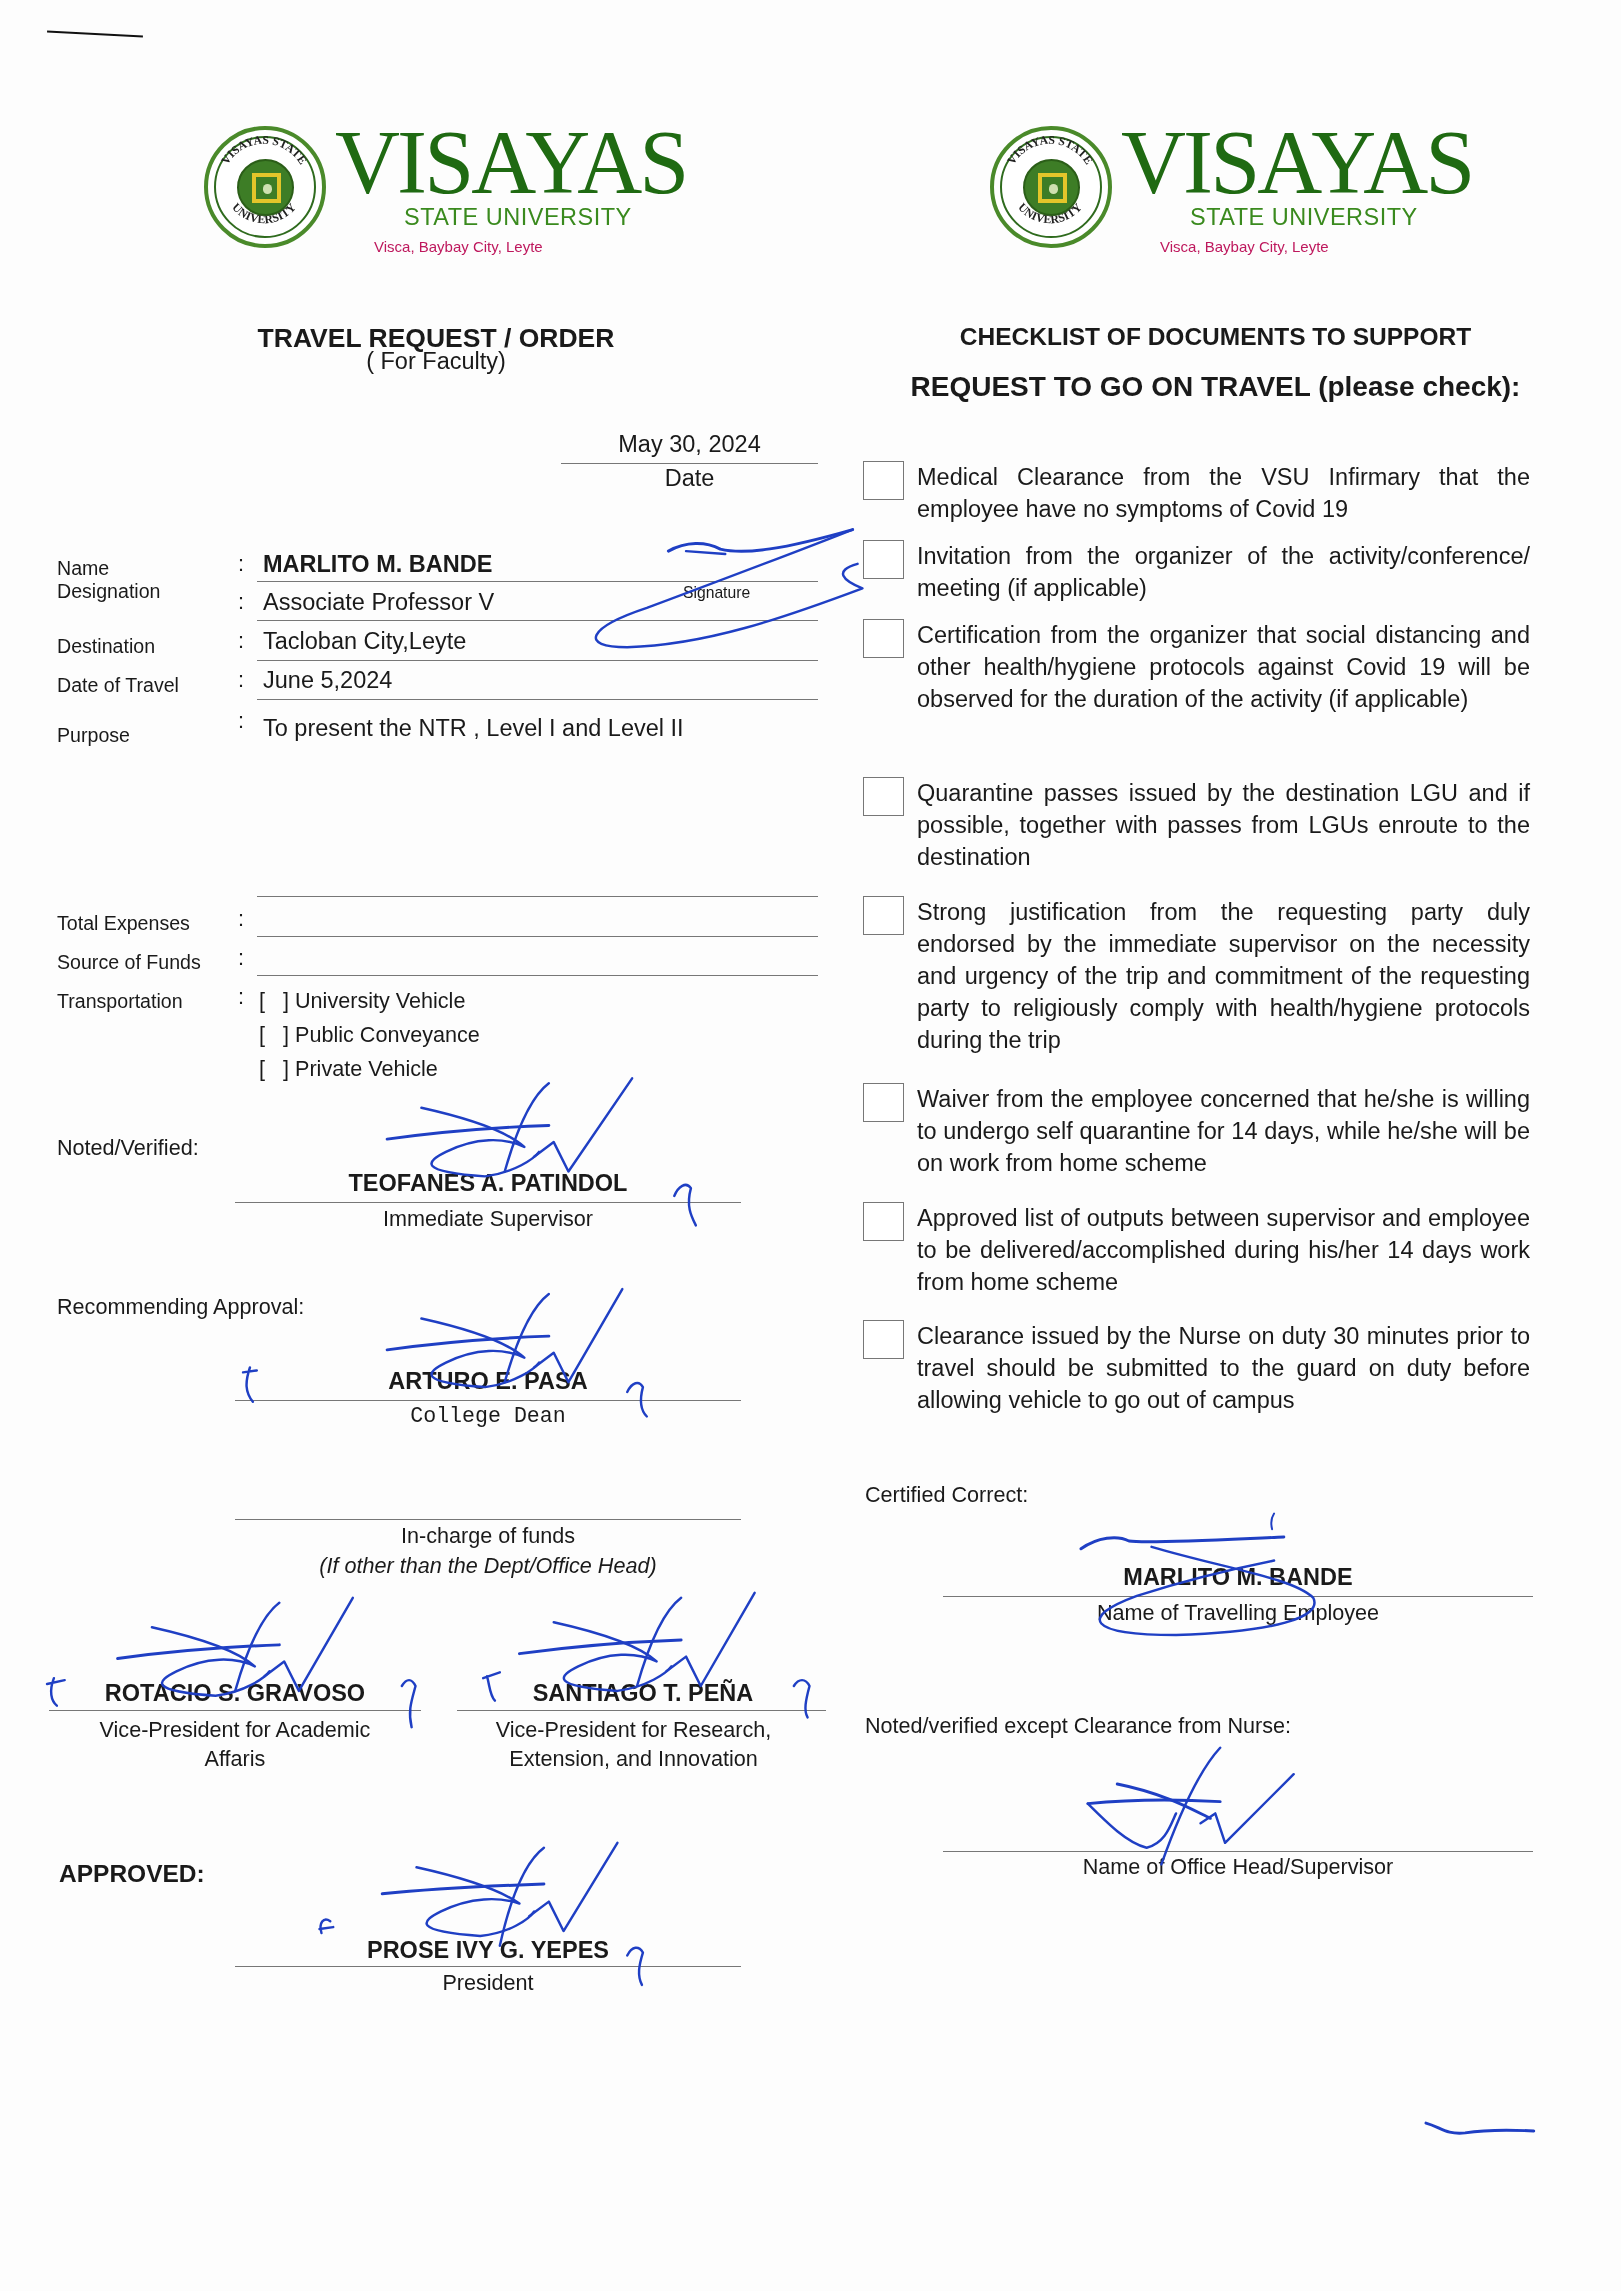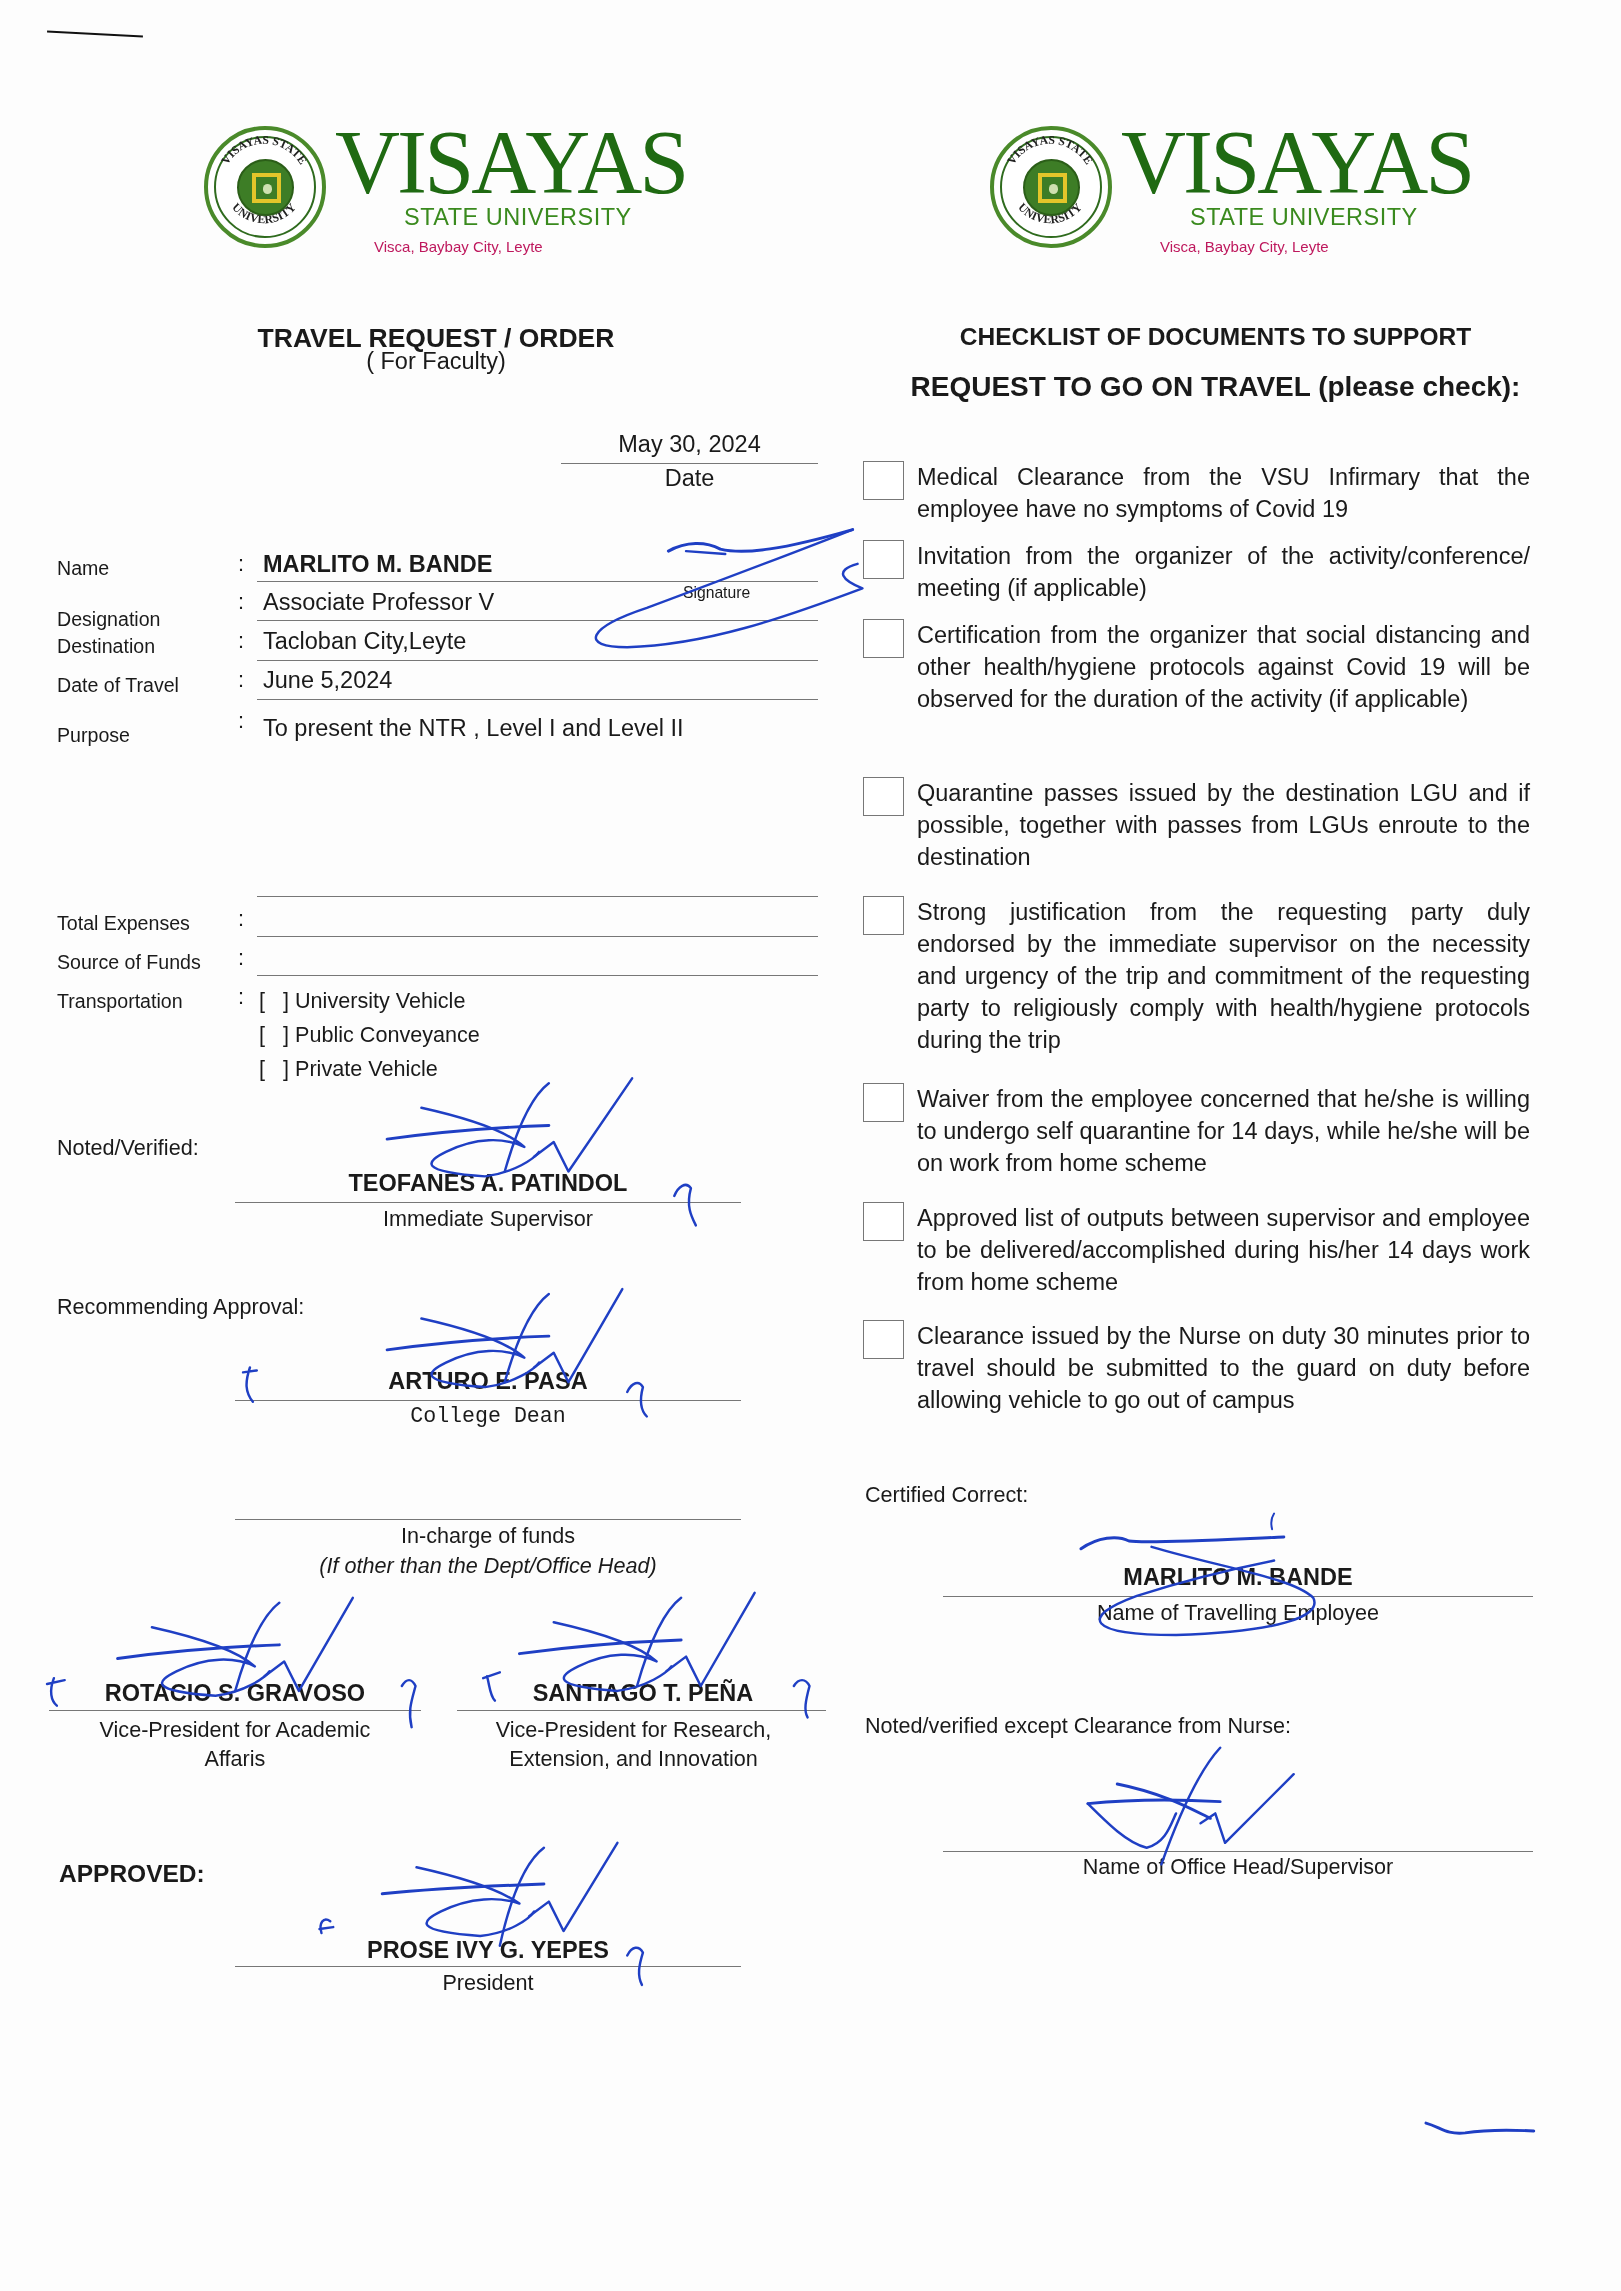--- a/index.html
+++ b/index.html
@@ -86,21 +86,21 @@
 <div class="abs val center" style="left:561px;top:431px;width:257px;">May 30, 2024</div>
 <div class="uline" style="left:561px;top:463px;width:257px;"></div>
 <div class="abs sub center" style="left:561px;top:465px;width:257px;">Date</div>
 
 <div class="abs lbl" style="left:57px;top:557px;">Name</div>
 <div class="colon" style="left:238px;top:551px;">:</div>
 <div class="abs val bold" style="left:263px;top:551px;">MARLITO M. BANDE</div>
 <div class="uline" style="left:257px;top:581px;width:561px;"></div>
 <div class="abs" style="left:683px;top:584px;font-size:15.7px;">Signature</div>
 
-<div class="abs lbl" style="left:57px;top:608px;text-align:right;">Designation</div>
+<div class="abs lbl" style="left:57px;top:580px;text-align:right;">Designation</div>
 <div class="colon" style="left:238px;top:589px;">:</div>
 <div class="abs val" style="left:263px;top:589px;">Associate Professor V</div>
 <div class="uline" style="left:257px;top:620px;width:561px;"></div>
 
 <div class="abs lbl" style="left:57px;top:635px;">Destination</div>
 <div class="colon" style="left:238px;top:628px;">:</div>
 <div class="abs val" style="left:263px;top:628px;">Tacloban City,Leyte</div>
 <div class="uline" style="left:257px;top:660px;width:561px;"></div>
 
 <div class="abs lbl" style="left:57px;top:674px;">Date of Travel</div>

